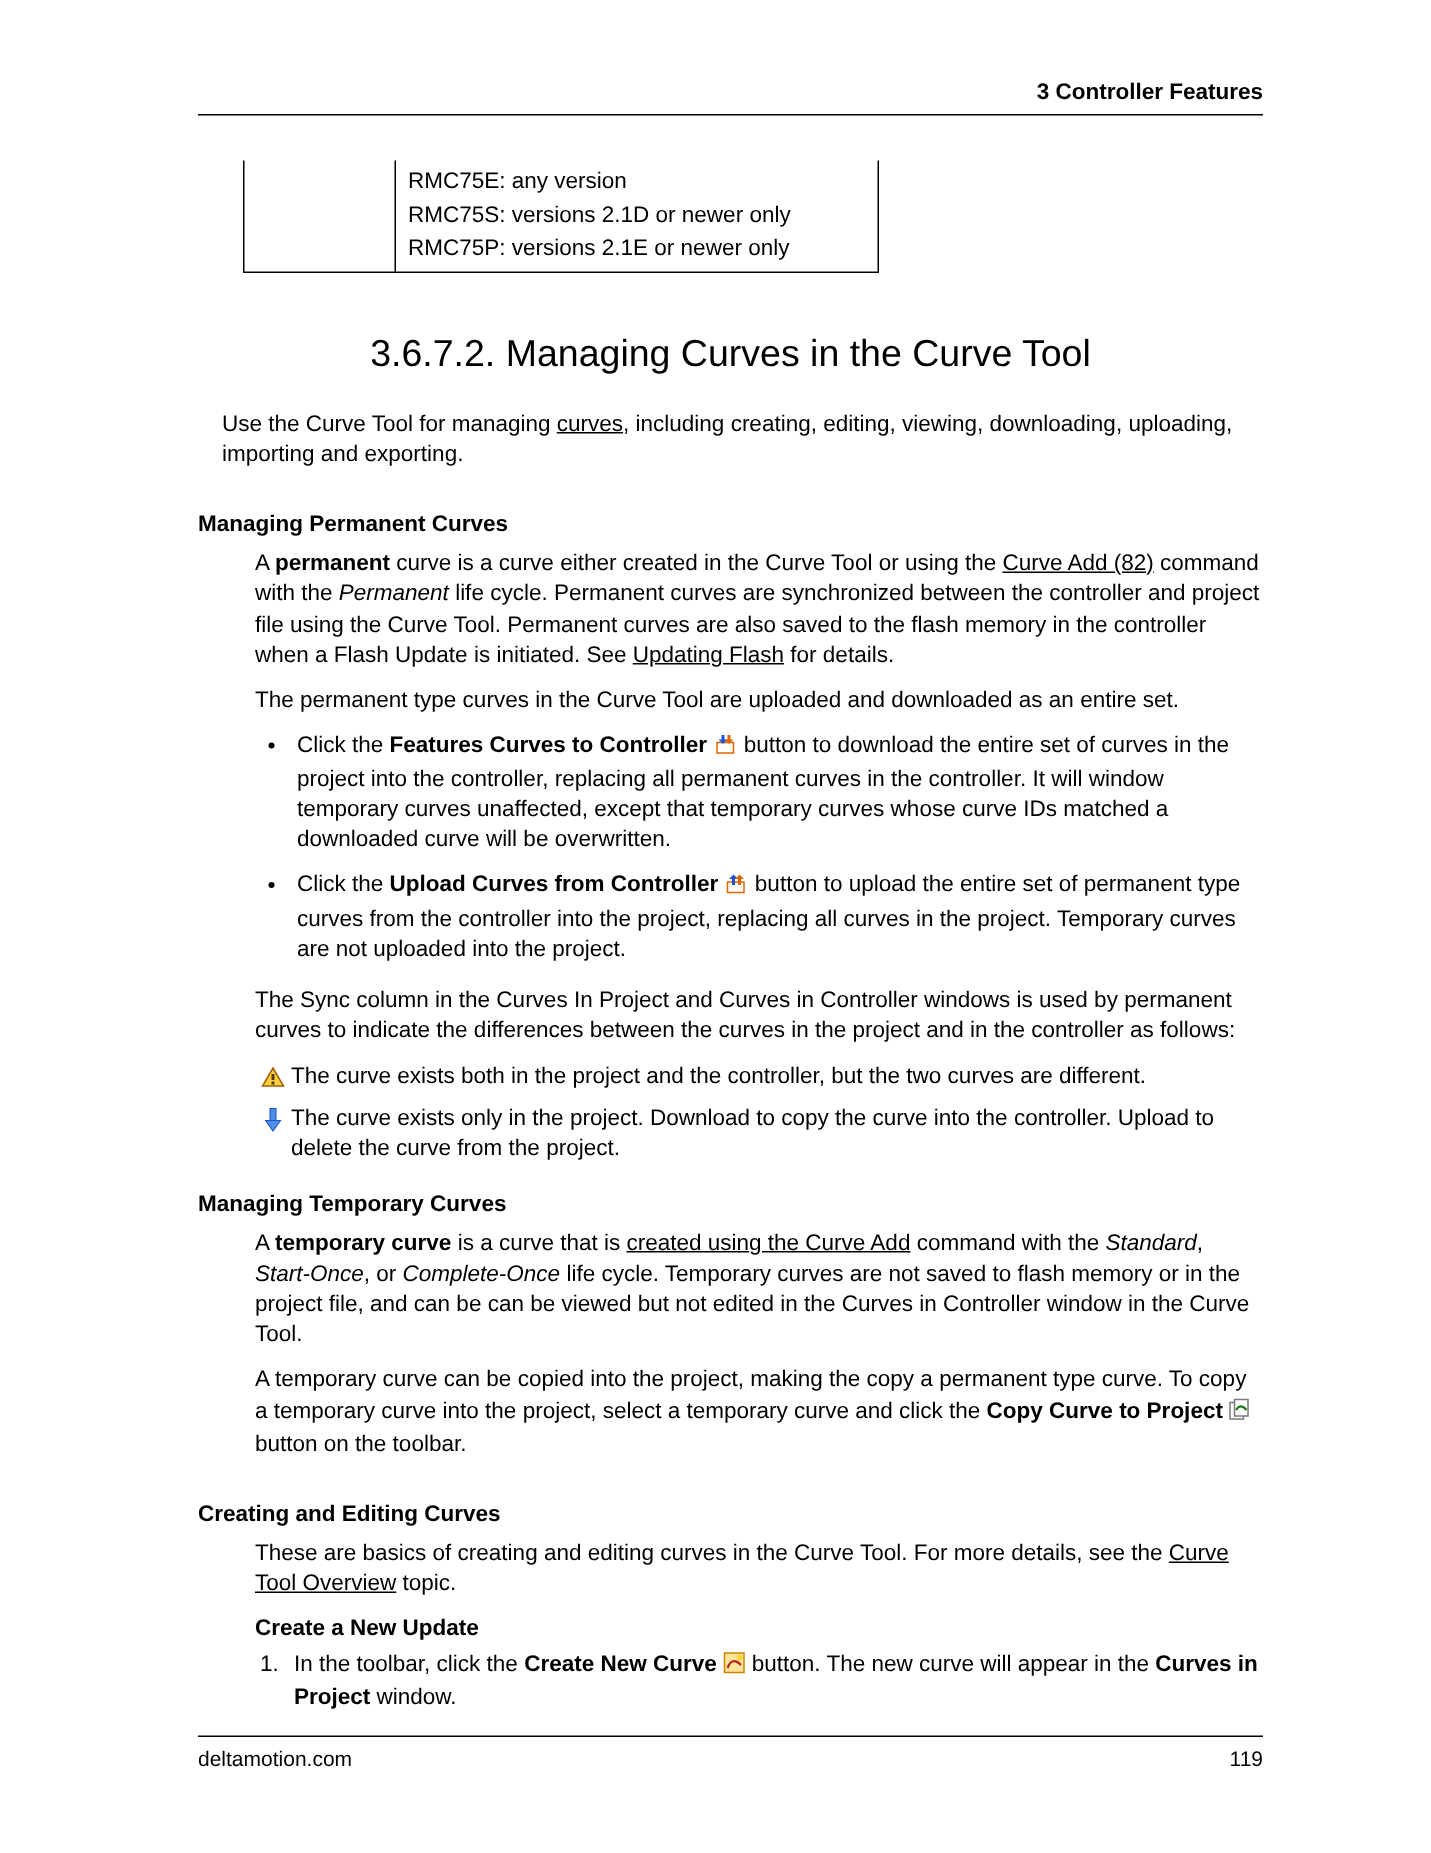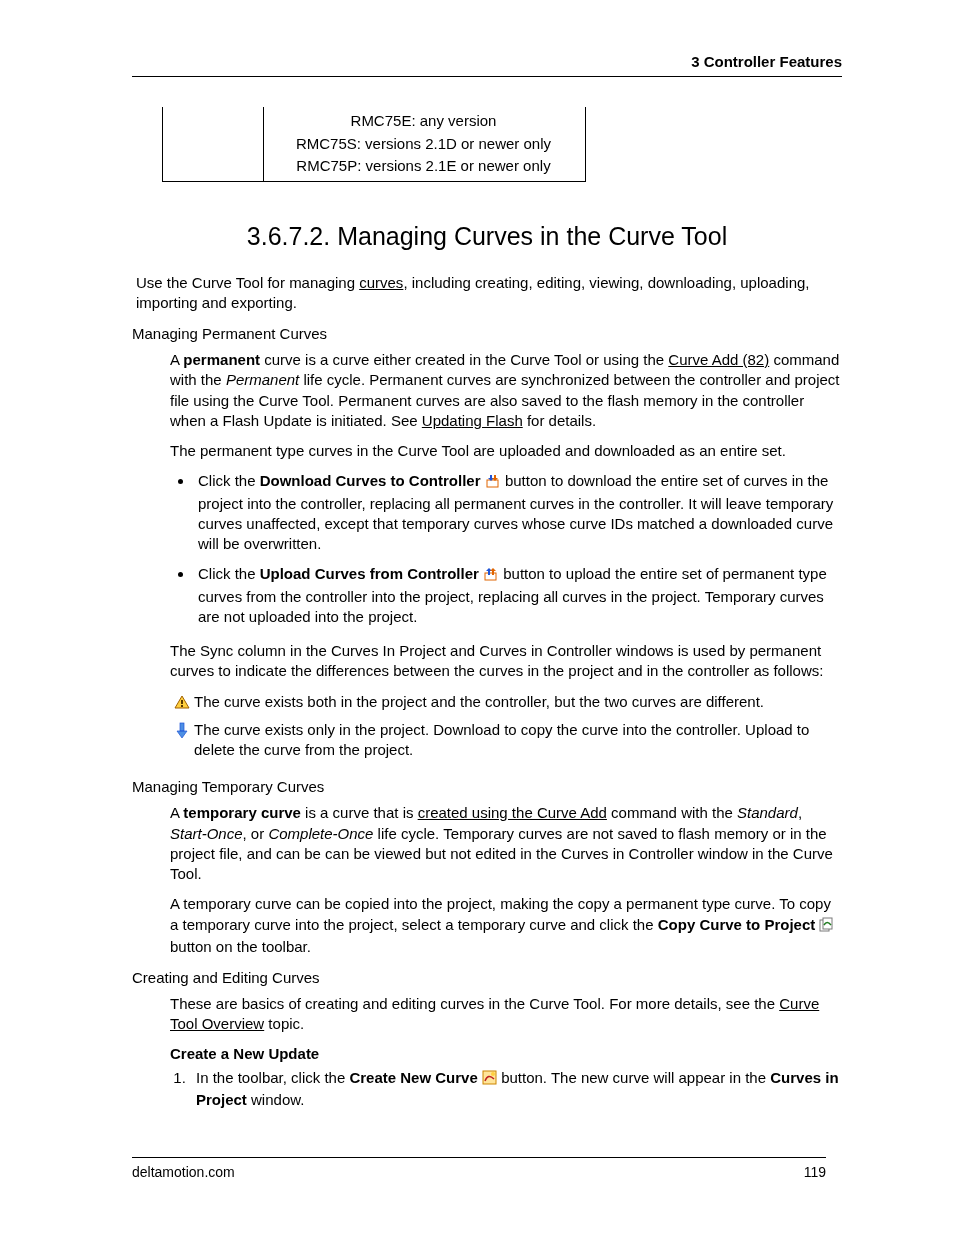--- a/index.html
+++ b/index.html
@@ -29,41 +29,40 @@
   .hdr-rule {
     border: none;
     border-top: 1px solid #000;
     margin: 0 0 30px 0;
   }
   table.vtbl {
     border-collapse: collapse;
     margin-left: 30px;
     margin-bottom: 40px;
     font-size: 15px;
-    text-align: center;
   }
   table.vtbl td {
     border: 1px solid #000;
     padding: 3px 10px 3px 8px;
     vertical-align: top;
   }
   table.vtbl td.left { width: 82px; border-top: none; }
   table.vtbl td.right { width: 303px; border-top: none; line-height: 1.5; }
   h2.section-title {
     font-family: Verdana, Geneva, sans-serif;
     font-weight: normal;
     font-size: 25px;
     margin: 0 0 22px 0;
     text-align: center;
   }
-  p { margin: 0 0 10px 4px; line-height: 1.35; }
+  p { margin: 0 0 10px 16px; line-height: 1.35; }
   .subhead {
-    font-weight: normal;
-    font-size: 15px;
-    margin: 12px 0 8px 0;
+    font-weight: bold;
+    font-size: 15px;
+    margin: 28px 0 8px 0;
   }
   .indent {
     margin-left: 38px;
   }
   .link { text-decoration: underline; }
   ul.bullets {
     margin: 4px 0 14px 0;
     padding-left: 62px;
   }
   ul.bullets li {
@@ -84,21 +83,21 @@
   }
   ol.steps li {
     padding-left: 6px;
     line-height: 1.35;
     margin-bottom: 6px;
   }
   .inline-icon { vertical-align: -2px; display: inline-block; }
   .ftr {
     position: absolute;
     left: 132px;
-    right: 128px;
+    right: 112px;
     bottom: 55px;
     font-size: 14px;
   }
   .ftr hr { border: none; border-top: 1px solid #000; margin: 0 0 6px 0; }
   .ftr .row { display: flex; justify-content: space-between; }
   em { font-style: italic; }
 </style>
 </head>
 <body>
 
@@ -128,31 +127,31 @@
   <div class="subhead">Managing Permanent Curves</div>
 
   <p class="indent">
     <span>A </span><b>permanent</b><span> curve is a curve either created in the Curve Tool or using the </span><span class="link">Curve Add (82)</span><span> command with the </span><em>Permanent</em><span> life cycle. Permanent curves are synchronized between the controller and project file using the Curve Tool. Permanent curves are also saved to the flash memory in the controller when a Flash Update is initiated. See </span><span class="link">Updating Flash</span><span> for details.</span>
   </p>
 
   <p class="indent">The permanent type curves in the Curve Tool are uploaded and downloaded as an entire set.</p>
 
   <ul class="bullets">
     <li>
-      <span>Click the </span><b>Download Curves to Controller</b>
+      <span>Click the </span><b>Features Curves to Controller</b>
       <span class="inline-icon">
         <svg width="16" height="15">
             <rect x="2" y="7" width="11" height="7" fill="none" stroke="#e06400" stroke-width="1"></rect>
             <rect x="5" y="2" width="2" height="5" fill="#1e53d6"></rect>
             <path d="M3 5 L6 8 L9 5 Z" fill="#1e53d6"></path>
             <rect x="9" y="2" width="2" height="5" fill="#e06400"></rect>
             <path d="M7 5 L10 8 L13 5 Z" fill="#e06400"></path>
           </svg>
       </span>
-      <span> button to download the entire set of curves in the project into the controller, replacing all permanent curves in the controller. It will leave temporary curves unaffected, except that temporary curves whose curve IDs matched a downloaded curve will be overwritten.</span>
+      <span> button to download the entire set of curves in the project into the controller, replacing all permanent curves in the controller. It will window temporary curves unaffected, except that temporary curves whose curve IDs matched a downloaded curve will be overwritten.</span>
     </li>
     <li>
       <span>Click the </span><b>Upload Curves from Controller</b>
       <span class="inline-icon">
         <svg width="16" height="15">
             <rect x="2" y="7" width="11" height="7" fill="none" stroke="#e06400" stroke-width="1"></rect>
             <rect x="5" y="4" width="2" height="5" fill="#1e53d6"></rect>
             <path d="M3 5 L6 2 L9 5 Z" fill="#1e53d6"></path>
             <rect x="9" y="4" width="2" height="5" fill="#e06400"></rect>
             <path d="M7 5 L10 2 L13 5 Z" fill="#e06400"></path>

